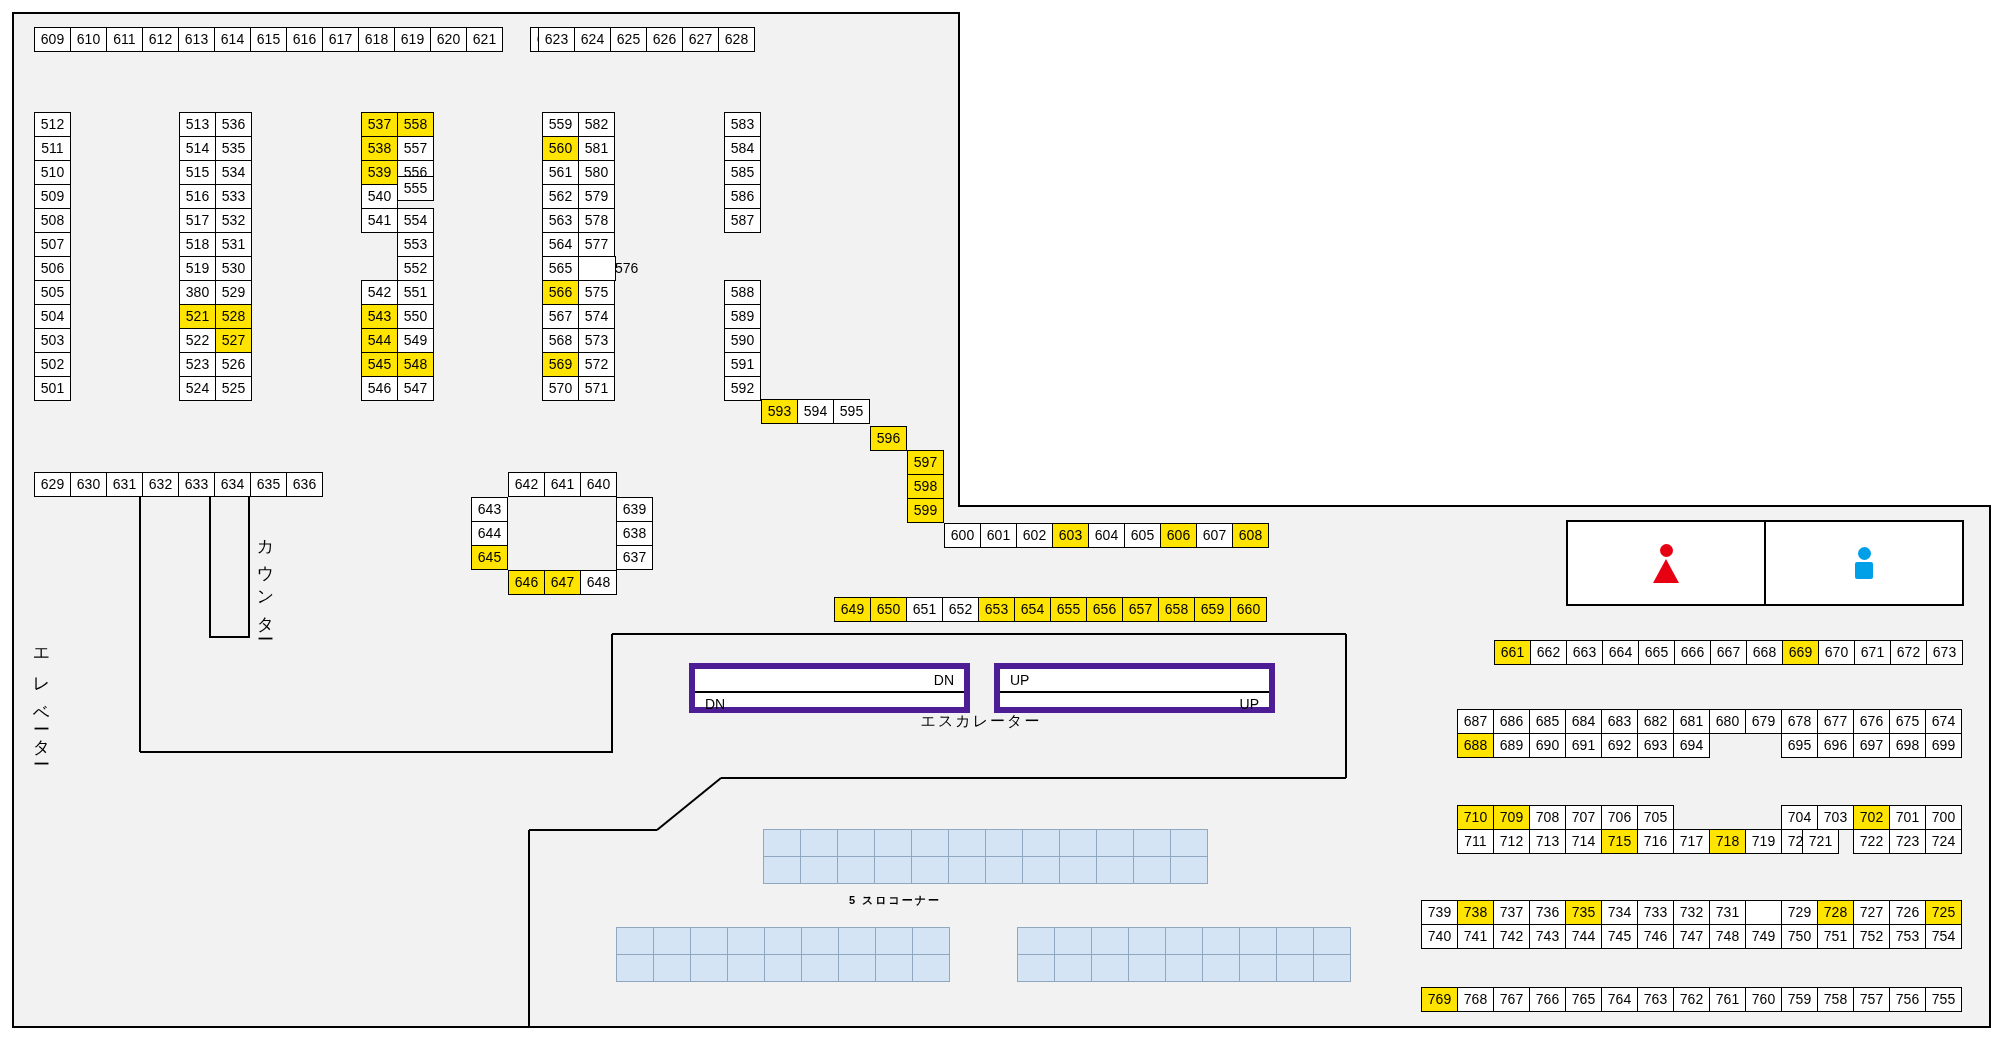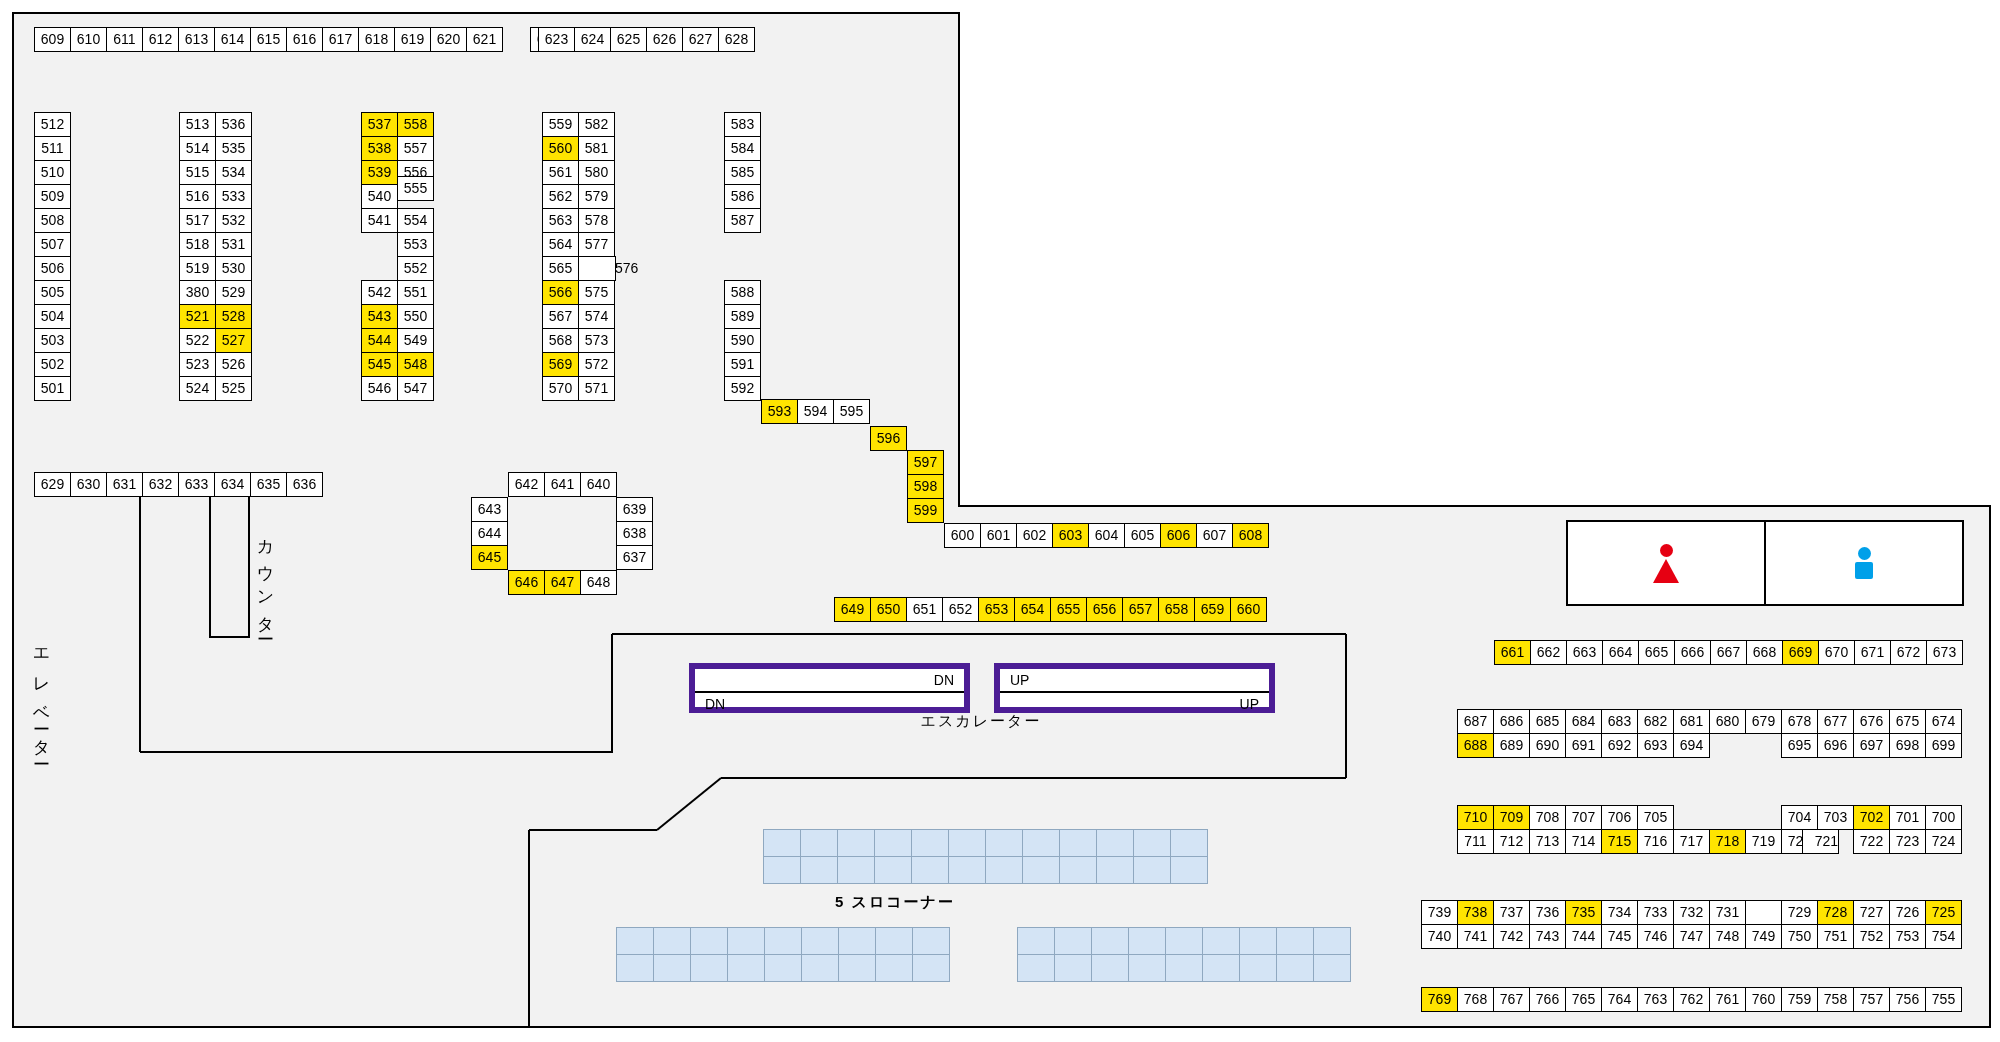--- a/index.html
+++ b/index.html
@@ -35,21 +35,21 @@
   .pict .head.m{background:var(--male);}
   .pict .dress{width:0;height:0;border-left:13px solid transparent;border-right:13px solid transparent;
                border-bottom:24px solid var(--female);}
   .pict .torso{width:18px;height:17px;background:var(--male);border-radius:2px;}
 
   .label{position:absolute;font-size:16px;white-space:nowrap;}
   .v-label{writing-mode:vertical-rl;text-orientation:mixed;}
   .counter{left:254px;top:528px;font-size:17px;letter-spacing:6px;}
   .elevator{left:30px;top:638px;font-size:17px;letter-spacing:8px;}
   .escalator{left:981px;top:712px;transform:translateX(-50%);font-size:15px;letter-spacing:2px;}
-  .slot-corner{left:895px;top:893px;transform:translateX(-50%);font-size:15px;letter-spacing:2px;font-weight:bold;}
+  .slot-corner{left:895px;top:893px;transform:translateX(-50%);font-size:11px;letter-spacing:2px;font-weight:bold;}
 </style>
 </head>
 <body>
 
 <div class="stage">
 
   <svg class="lines" width="2000" height="1042" viewBox="0 0 2000 1042">
     <polygon points="13,13 959,13 959,506 1990,506 1990,1027 13,1027"></polygon>
     <polyline points="210,497 210,637 249,637 249,497"></polyline>
     <line x1="140" y1="497" x2="140" y2="752"></line>
@@ -277,21 +277,21 @@
       <div class="seat" style="left: 1457px; top: 829px;">711</div>
       <div class="seat" style="left: 1493px; top: 829px;">712</div>
       <div class="seat" style="left: 1529px; top: 829px;">713</div>
       <div class="seat" style="left: 1565px; top: 829px;">714</div>
       <div class="seat hl" style="left: 1601px; top: 829px;">715</div>
       <div class="seat" style="left: 1637px; top: 829px;">716</div>
       <div class="seat" style="left: 1673px; top: 829px;">717</div>
       <div class="seat hl" style="left: 1709px; top: 829px;">718</div>
       <div class="seat" style="left: 1745px; top: 829px;">719</div>
       <div class="seat" style="left: 1781px; top: 829px;">720</div>
-      <div class="seat" style="left: 1802px; top: 829px; text-align: right;">721</div>
+      <div class="seat" style="left: 1802px; top: 829px;">721</div>
       <div class="seat" style="left: 1853px; top: 829px;">722</div>
       <div class="seat" style="left: 1889px; top: 829px;">723</div>
       <div class="seat" style="left: 1925px; top: 829px;">724</div>
       <div class="seat" style="left: 1421px; top: 900px;">739</div>
       <div class="seat hl" style="left: 1457px; top: 900px;">738</div>
       <div class="seat" style="left: 1493px; top: 900px;">737</div>
       <div class="seat" style="left: 1529px; top: 900px;">736</div>
       <div class="seat hl" style="left: 1565px; top: 900px;">735</div>
       <div class="seat" style="left: 1601px; top: 900px;">734</div>
       <div class="seat" style="left: 1637px; top: 900px;">733</div>

